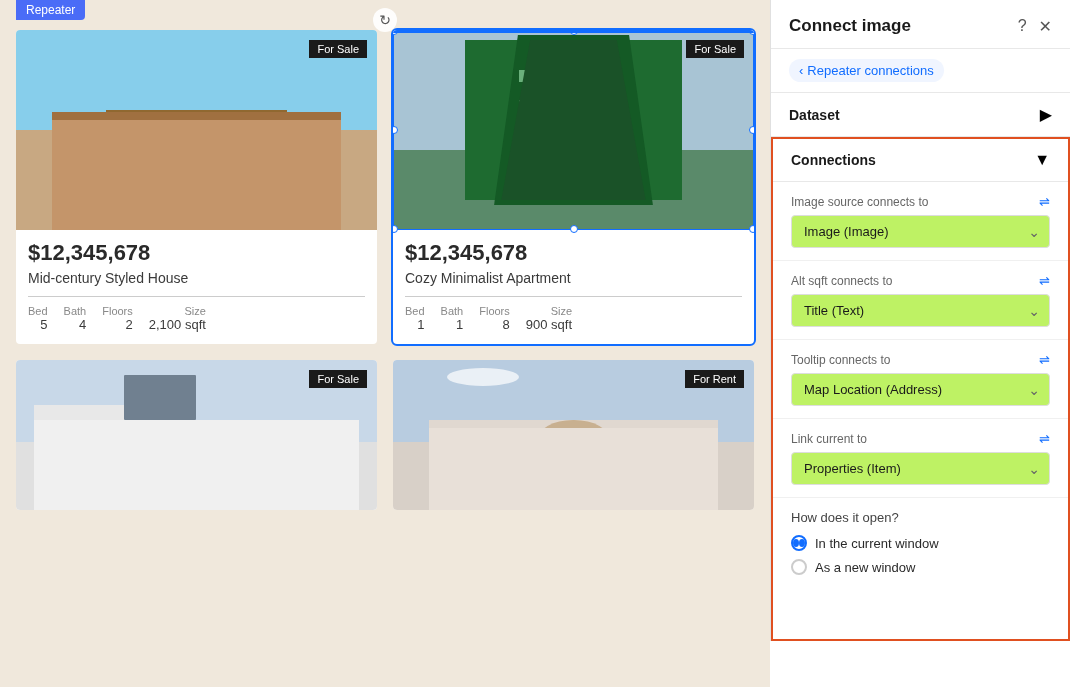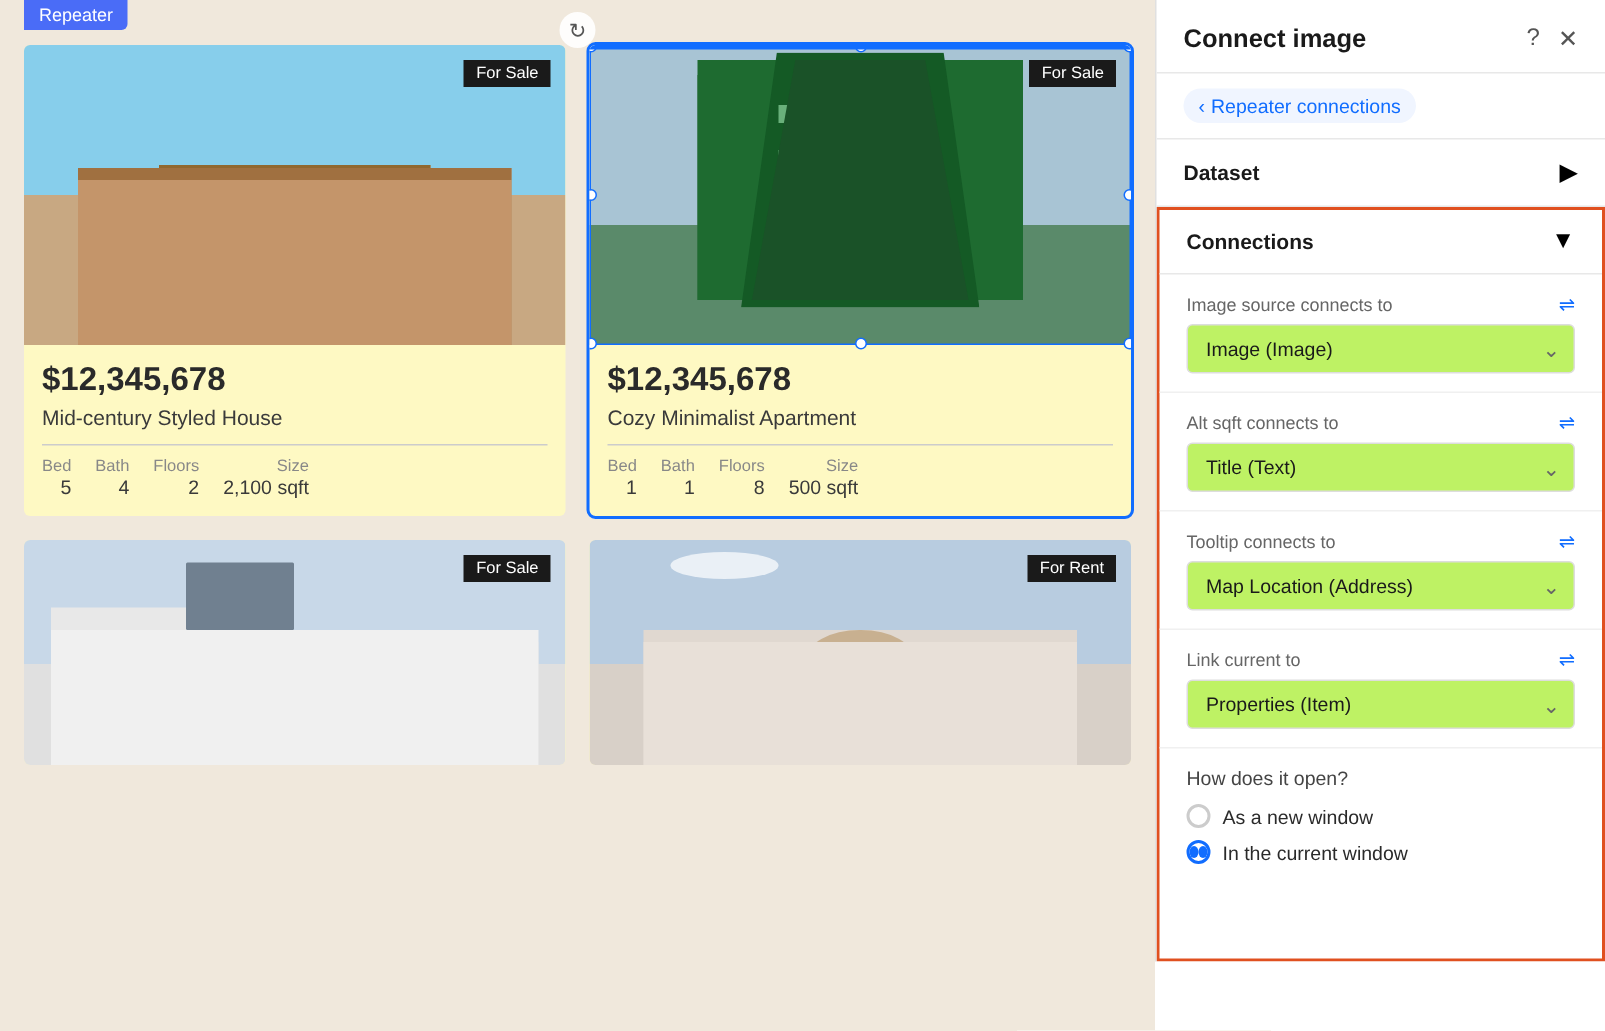--- a/index.html
+++ b/index.html
@@ -31,21 +31,21 @@
     .cards-grid {
       display: grid;
       grid-template-columns: 1fr 1fr;
       grid-template-rows: auto auto;
       gap: 16px;
       padding: 16px;
       padding-top: 30px;
     }
 
     .card {
-      background: #fef9c3;
+      background: #ffffff;
       border-radius: 4px;
       overflow: hidden;
       position: relative;
     }
 
     .card.selected {
       outline: 2px solid #116dff;
       outline-offset: 0px;
     }
 
@@ -506,21 +506,21 @@
           <div class="card-detail-item">
             <span class="detail-label">Bath</span>
             <span class="detail-value">1</span>
           </div>
           <div class="card-detail-item">
             <span class="detail-label">Floors</span>
             <span class="detail-value">8</span>
           </div>
           <div class="card-detail-item">
             <span class="detail-label">Size</span>
-            <span class="detail-value">500 sqft</span>
+            <span class="detail-value">900 sqft</span>
           </div>
         </div>
       </div>
     </div>
 
     <div class="card">
       <div style="position:relative;">
         <div class="img-house3">
           <div style="position:absolute;bottom:0;left:5%;width:40%;height:70%;background:#e8e8e8;"></div>
           <div style="position:absolute;bottom:0;left:50%;width:45%;height:55%;background:#ddd;"></div>
@@ -627,27 +627,27 @@
           <option>URL (Text)</option>
           <option>None</option>
         </select>
       </div>
     </div>
 
     <div class="open-section">
       <div class="open-label">How does it open?</div>
       <div class="radio-group">
         <div class="radio-item">
-          <div class="radio-circle"></div>
-          <span class="radio-text">As a new window</span>
-        </div>
-        <div class="radio-item">
           <div class="radio-circle checked">
           <div style="width: 8px; height: 8px; border-radius: 50%; background: rgb(17, 109, 255);"></div>
             </div>
           <span class="radio-text">In the current window</span>
         </div>
+        <div class="radio-item">
+          <div class="radio-circle"></div>
+          <span class="radio-text">As a new window</span>
+        </div>
       </div>
     </div>
 
   </div>
 
 </div>
 
 </body></html>

